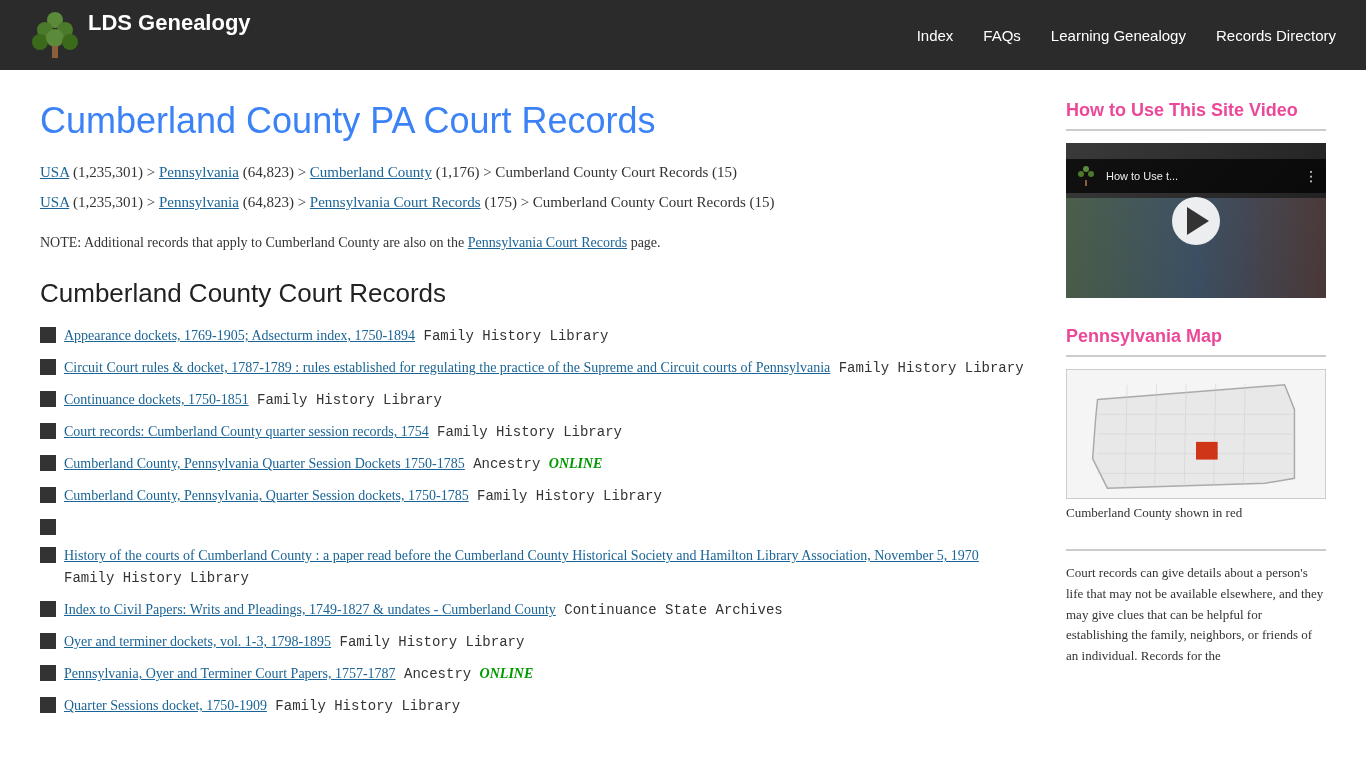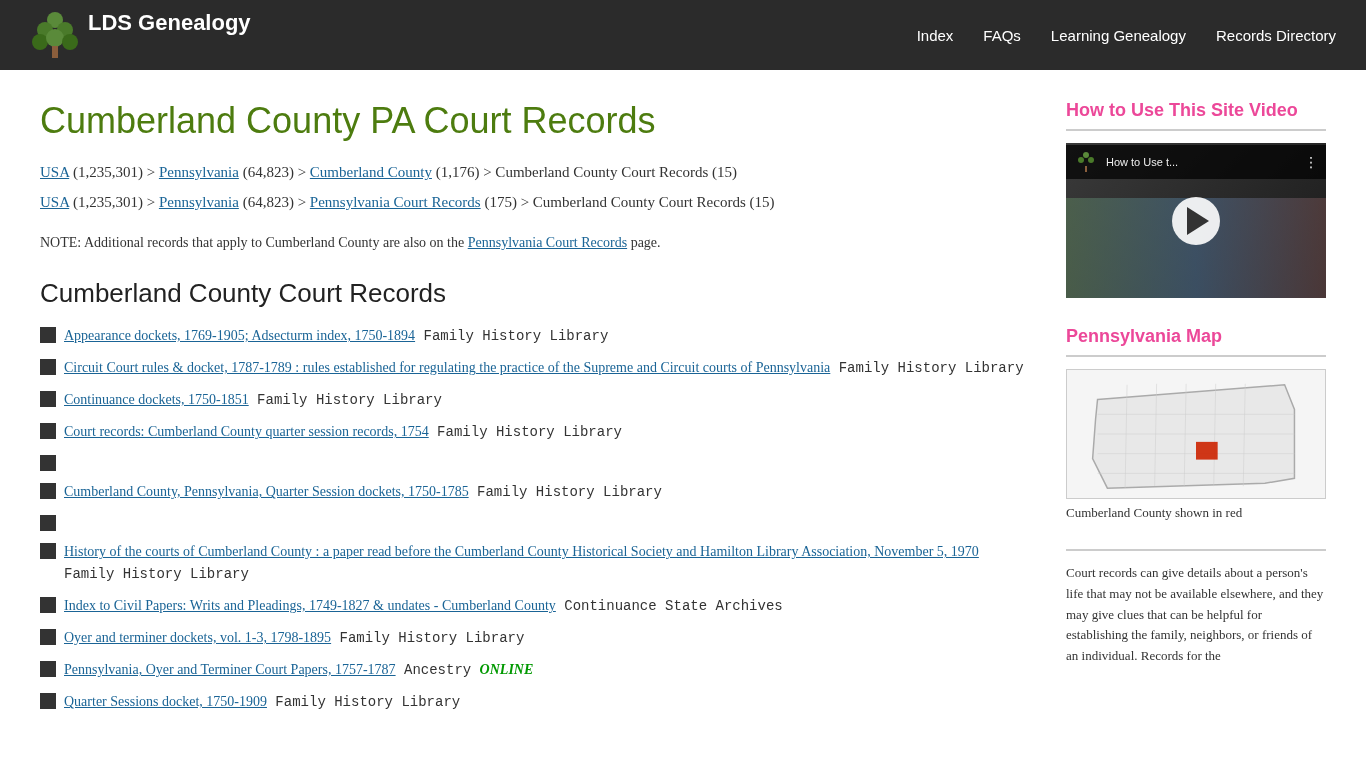--- a/index.html
+++ b/index.html
@@ -57,21 +57,21 @@
     }
     #sidebar {
       width: 260px;
       flex-shrink: 0;
     }
 
     
     h1.page-title {
       font-size: 36px;
       font-weight: normal;
-      color: #4d7c0f;
+      color: #3b82f6;
       margin-bottom: 18px;
       font-family: Arial, sans-serif;
     }
     .breadcrumb-block {
       font-size: 15px;
       line-height: 1.6;
       margin-bottom: 6px;
       color: #333;
     }
     .breadcrumb-block a, .bc-link {
@@ -148,21 +148,21 @@
       width: 100%;
       height: 100%;
       background: linear-gradient(135deg, #3a3a3a 0%, #1a1a1a 100%);
       display: flex;
       align-items: center;
       justify-content: center;
       position: relative;
     }
     .video-top-bar {
       position: absolute;
-      top: 2px; left: 0; right: 0;
+      top: 16px; left: 0; right: 0;
       background: rgba(0,0,0,0.7);
       color: #fff;
       font-size: 12px;
       padding: 5px 8px;
       display: flex;
       align-items: center;
       gap: 8px;
       font-family: Arial, sans-serif;
     }
     .video-tree-icon {
@@ -302,20 +302,21 @@
             <li>
               <span class="bullet"></span>
               <span><a style="color: rgb(26, 100, 150); text-decoration: underline; cursor: pointer;">Continuance dockets, 1750-1851</a><span class="source-tag"> Family History Library</span></span>
             </li>
             <li>
               <span class="bullet"></span>
               <span><a style="color: rgb(26, 100, 150); text-decoration: underline; cursor: pointer;">Court records: Cumberland County quarter session records, 1754</a><span class="source-tag"> Family History Library</span></span>
             </li>
             <li>
               <span class="bullet"></span>
+              <span><a style="color: rgb(26, 100, 150); text-decoration: underline; cursor: pointer;">Cumberland County, Pennsylvania Quarter Session Dockets 1750-1785</a><span class="source-tag"> Ancestry </span><span class="online-tag">ONLINE</span></span>
             </li>
             <li>
               <span class="bullet"></span>
               <span><a style="color: rgb(26, 100, 150); text-decoration: underline; cursor: pointer;">Cumberland County, Pennsylvania, Quarter Session dockets, 1750-1785</a><span class="source-tag"> Family History Library</span></span>
             </li>
             <li>
               <span class="bullet"></span>
             </li>
             <li>
               <span class="bullet"></span>

